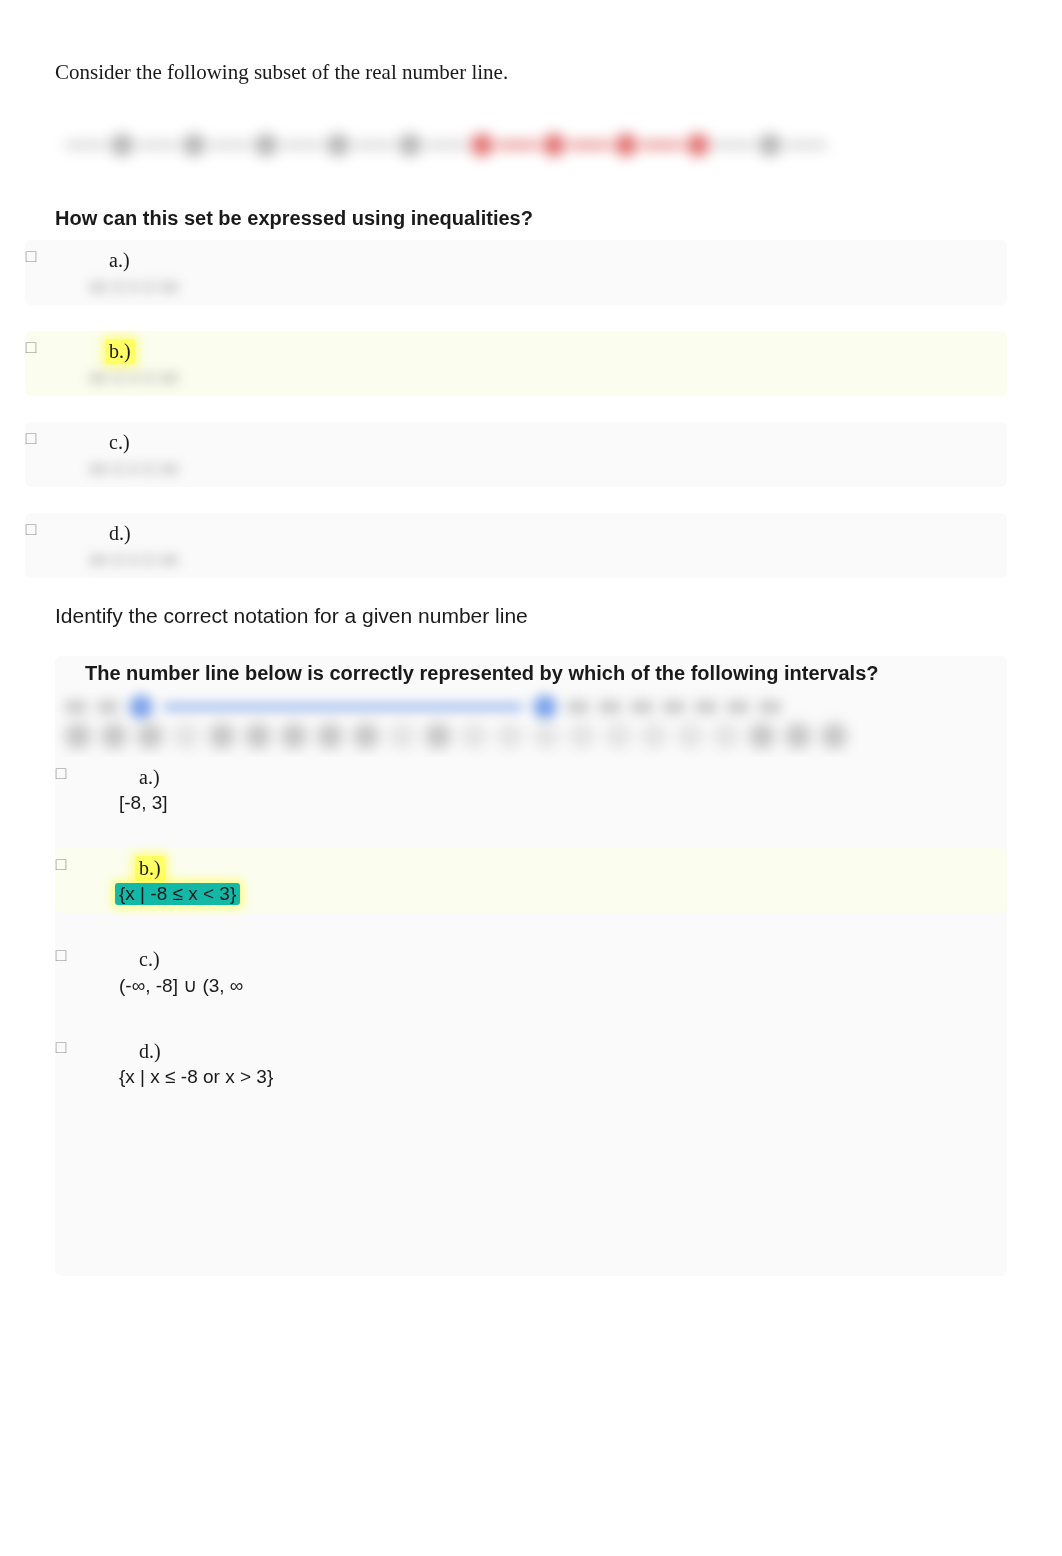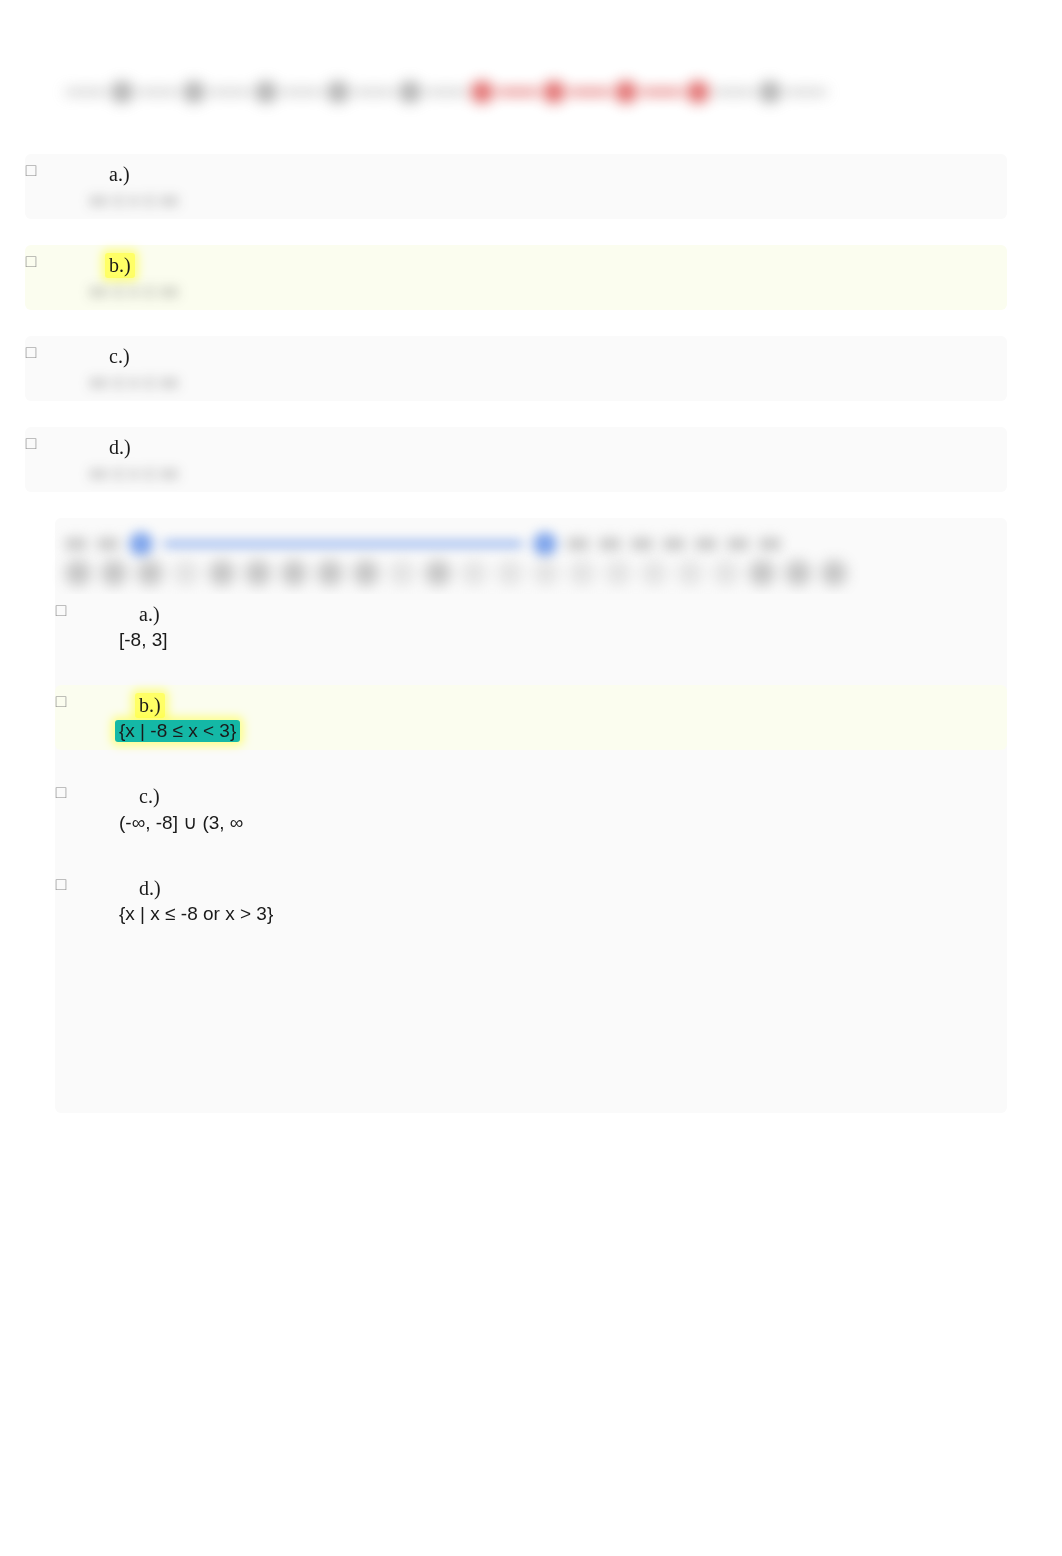--- a/index.html
+++ b/index.html
@@ -114,20 +114,21 @@
     border-radius: 6px;
     padding: 6px 0 180px 0;
     margin-bottom: 40px;
   }
 </style>
 </head>
 <body>
 
 <div class="page">
 
+  <p class="intro">Consider the following subset of the real number line.</p>
 
   <div class="numline">
     <div class="nl-seg"></div>
       <div class="nl-dot"></div>
     <div class="nl-seg"></div>
       <div class="nl-dot"></div>
     <div class="nl-seg"></div>
       <div class="nl-dot"></div>
     <div class="nl-seg"></div>
       <div class="nl-dot"></div>
@@ -139,20 +140,21 @@
       <div class="nl-dot red"></div>
     <div class="nl-seg" style="background:#d01818"></div>
       <div class="nl-dot red"></div>
     <div class="nl-seg" style="background:#d01818"></div>
       <div class="nl-dot red"></div>
     <div class="nl-seg"></div>
       <div class="nl-dot"></div>
     <div class="nl-seg"></div>
   </div>
 
+  <p class="prompt-bold">How can this set be expressed using inequalities?</p>
 
   <div class="opts">
     <div class="opt">
       <span class="bullet">🞎</span>
       <span class="label">a.)</span><br>
       <span class="answer blurred">xx ≤ x ≤ xx</span>
     </div>
     <div class="opt correct">
       <span class="bullet">🞎</span>
       <span class="label">b.)</span><br>
@@ -163,22 +165,24 @@
       <span class="label">c.)</span><br>
       <span class="answer blurred">xx ≤ x ≤ xx</span>
     </div>
     <div class="opt">
       <span class="bullet">🞎</span>
       <span class="label">d.)</span><br>
       <span class="answer blurred">xx ≤ x ≤ xx</span>
     </div>
   </div>
 
+  <p class="subdesc">Identify the correct notation for a given number line</p>
 
   <div class="q2block">
+    <p class="prompt-bold" style="margin-left:30px;">The number line below is correctly represented by which of the following intervals?</p>
 
     <div class="nl-row2">
       <span class="t"></span>
         <span class="t"></span>
       <span class="t blue"></span>
       <span class="bar-blue" style="max-width:360px"></span>
       <span class="t blue"></span>
       <span class="t"></span>
         <span class="t"></span>
         <span class="t"></span>

